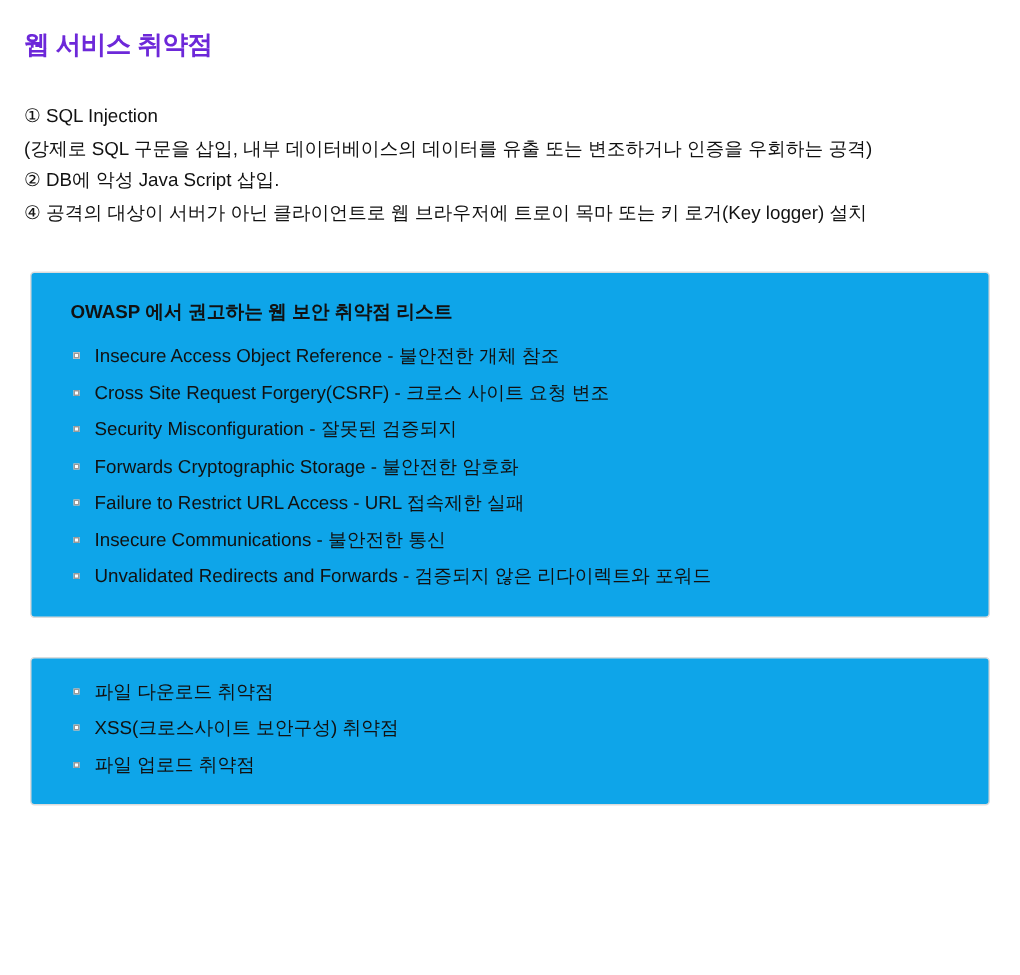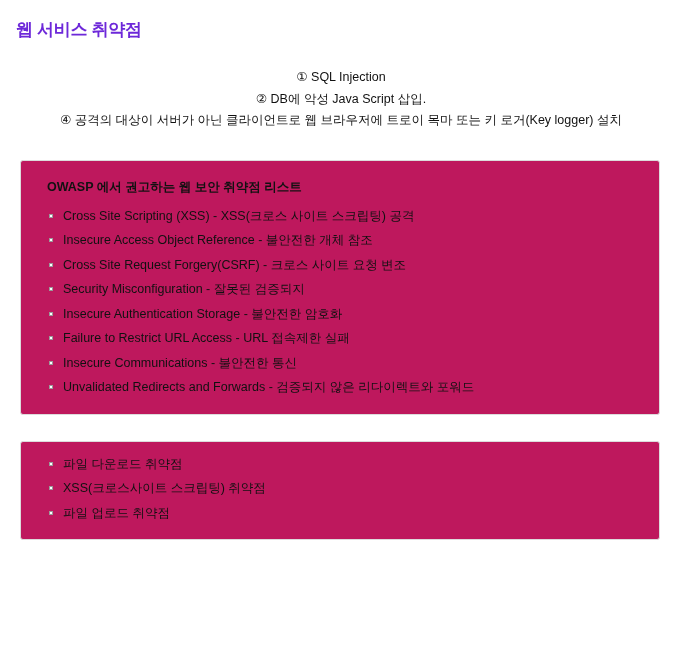--- a/index.html
+++ b/index.html
@@ -29,25 +29,24 @@
     letter-spacing: -0.3px;
   }
   .intro-list {
     margin: 26px 0 0 2px;
     font-size: 12.5px;
     line-height: 1.72;
     color: #111111;
   }
   .intro-list .line {
     white-space: pre-wrap;
-    text-align: center;
   }
   .panel {
     margin: 24px 6px 0 6px;
-    background: #be185d;
+    background: #0ea5e9;
     border: 1px solid #dcdcdc;
     border-radius: 3px;
     padding: 16px 22px 20px 22px;
     box-sizing: border-box;
   }
   .panel + .panel {
     margin-top: 26px;
   }
   .panel-title {
     font-size: 12.5px;
@@ -86,42 +85,43 @@
 </style>
 </head>
 <body>
 
 <div class="page">
 
   <h1 class="page-title">웹 서비스 취약점</h1>
 
   <div class="intro-list">
     <div class="line">① SQL Injection</div>
+    <div class="line">(강제로 SQL 구문을 삽입, 내부 데이터베이스의 데이터를 유출 또는 변조하거나 인증을 우회하는 공격)</div>
     <div class="line">② DB에 악성 Java Script 삽입.</div>
     <div class="line">④ 공격의 대상이 서버가 아닌 클라이언트로 웹 브라우저에 트로이 목마 또는 키 로거(Key logger) 설치</div>
   </div>
 
   <section class="panel panel-owasp">
     <div class="panel-title">OWASP 에서 권고하는 웹 보안 취약점 리스트</div>
     <ul class="bullet-list">
       <li><span class="sq"></span></li>
-      <li><span class="sq"></span><span>Cross Site Scripting (XSS)  - XSS(크로스 사이트 스크립팅) 공격</span></li>
+      <li><span class="sq"></span></li>
       <li><span class="sq"></span></li>
       <li><span class="sq"></span><span>Insecure Access Object Reference - 불안전한 개체 참조</span></li>
       <li><span class="sq"></span><span>Cross Site Request Forgery(CSRF)  - 크로스 사이트 요청 변조</span></li>
       <li><span class="sq"></span><span>Security Misconfiguration - 잘못된 검증되지</span></li>
-      <li><span class="sq"></span><span>Insecure Authentication Storage - 불안전한 암호화</span></li>
+      <li><span class="sq"></span><span>Forwards Cryptographic Storage - 불안전한 암호화</span></li>
       <li><span class="sq"></span><span>Failure to Restrict URL Access - URL 접속제한 실패</span></li>
       <li><span class="sq"></span><span>Insecure Communications - 불안전한 통신</span></li>
       <li><span class="sq"></span><span>Unvalidated Redirects and Forwards - 검증되지 않은 리다이렉트와 포워드</span></li>
     </ul>
   </section>
 
   <section class="panel panel-nis">
     <ul class="bullet-list">
       <li><span class="sq"></span><span>파일 다운로드 취약점</span></li>
-      <li><span class="sq"></span><span>XSS(크로스사이트 스크립팅) 취약점</span></li>
+      <li><span class="sq"></span><span>XSS(크로스사이트 보안구성) 취약점</span></li>
       <li><span class="sq"></span><span>파일 업로드 취약점</span></li>
 
     </ul>
   </section>
 
 </div>
 
 </body></html>

